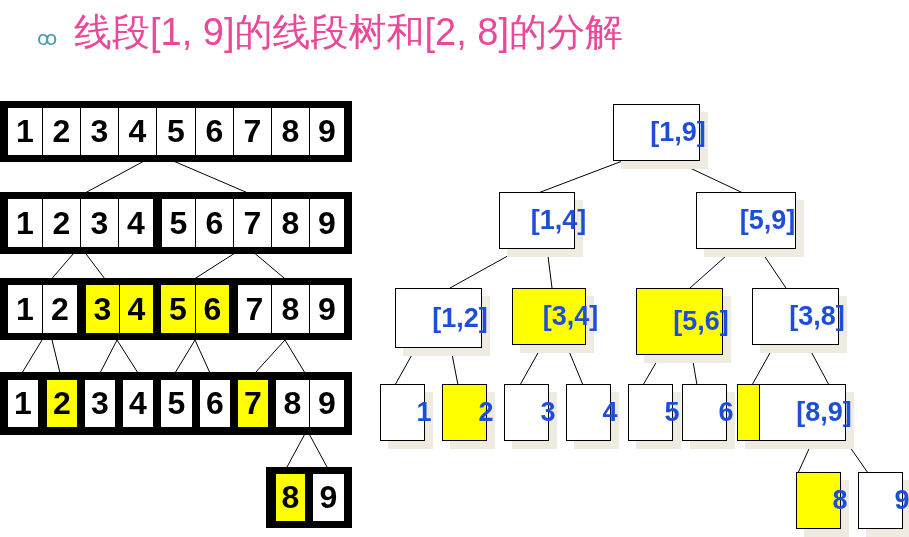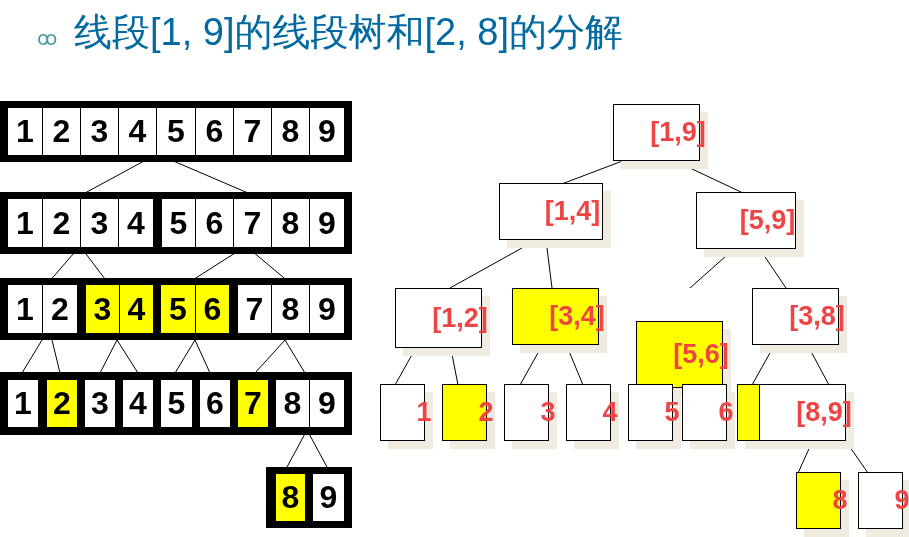--- a/index.html
+++ b/index.html
@@ -1,22 +1,22 @@
 <!DOCTYPE html>
 <html><head>
 <meta charset="utf-8">
 <style>
   html,body{margin:0;padding:0;background:#fff;}
   body{width:909px;height:537px;position:relative;overflow:hidden;font-family:"Liberation Sans",sans-serif;}
-  .title{position:absolute;left:38px;top:6px;font-size:38px;color:#0369a1;white-space:nowrap;line-height:52px;}
+  .title{position:absolute;left:38px;top:6px;font-size:38px;color:#ec4899;white-space:nowrap;line-height:52px;}
   .bullet{position:absolute;left:37px;top:26px;font-size:20px;color:#4a9bad;font-family:"DejaVu Sans",sans-serif;}
   .bar{position:absolute;background:#000;}
   .cell{position:absolute;background:#fff;display:flex;align-items:center;justify-content:center;font-weight:bold;font-size:32px;color:#000;box-sizing:border-box;}
   .cell.hl{background:#ffff00;}
-  .node{position:absolute;background:#fff;border:1.5px solid #000;display:flex;align-items:center;justify-content:center;font-weight:bold;font-size:27px;color:#ef4444;box-sizing:border-box;box-shadow:8px 8px 0 #efebe1;padding-left:43px;}
+  .node{position:absolute;background:#fff;border:1.5px solid #000;display:flex;align-items:center;justify-content:center;font-weight:bold;font-size:27px;color:#1d4ed8;box-sizing:border-box;box-shadow:8px 8px 0 #efebe1;padding-left:43px;}
   .node.hl{background:#ffff00;}
   svg.lines{position:absolute;left:0;top:0;}
 </style>
 </head>
 <body>
 
 <div class="bullet">ꝏ</div>
 <div class="title" style="left:74px;">线段[1, 9]的线段树和[2, 8]的分解</div>
 
 <svg class="lines" width="909" height="537">
@@ -100,25 +100,25 @@
 <div class="cell" style="left:200px;top:380px;width:30px;height:47px;">6</div>
 <div class="cell hl" style="left:238px;top:380px;width:30px;height:47px;">7</div>
 <div class="cell" style="left:276px;top:380px;width:33px;height:47px;">8</div>
 <div class="cell" style="left:310px;top:380px;width:34px;height:47px;">9</div>
 
 <div class="bar" style="left:266px;top:467px;width:86px;height:61px;"></div>
 <div class="cell hl" style="left:276px;top:474px;width:29px;height:47px;">8</div>
 <div class="cell" style="left:313px;top:474px;width:31px;height:47px;">9</div>
 
 <div class="node" style="left:613px;top:104px;width:87px;height:57px;">[1,9]</div>
-<div class="node" style="left:499px;top:183px;width:104px;height:57px;">[1,4]</div>
+<div class="node" style="left:499px;top:192px;width:76px;height:57px;">[1,4]</div>
 <div class="node" style="left:696px;top:192px;width:100px;height:57px;">[5,9]</div>
 <div class="node" style="left:395px;top:288px;width:87px;height:60px;">[1,2]</div>
-<div class="node hl" style="left:512px;top:288px;width:87px;height:57px;">[3,4]</div>
-<div class="node hl" style="left:636px;top:288px;width:87px;height:67px;margin-top:33px;">[5,6]</div>
+<div class="node hl" style="left:512px;top:288px;width:74px;height:57px;">[3,4]</div>
+<div class="node hl" style="left:636px;top:288px;width:87px;height:67px;">[5,6]</div>
 <div class="node" style="left:752px;top:288px;width:87px;height:57px;">[3,8]</div>
 
 <div class="node" style="left:380px;top:384px;width:40px;height:57px;">1</div>
 <div class="node hl" style="left:442px;top:384px;width:40px;height:57px;">2</div>
 <div class="node" style="left:504px;top:384px;width:40px;height:57px;">3</div>
 <div class="node" style="left:566px;top:384px;width:40px;height:57px;">4</div>
 <div class="node" style="left:628px;top:384px;width:40px;height:57px;">5</div>
 <div class="node" style="left:682px;top:384px;width:40px;height:57px;">6</div>
 <div class="node hl" style="left:737px;top:384px;width:40px;height:57px;">7</div>
 <div class="node" style="left:759px;top:384px;width:87px;height:57px;">[8,9]</div>

